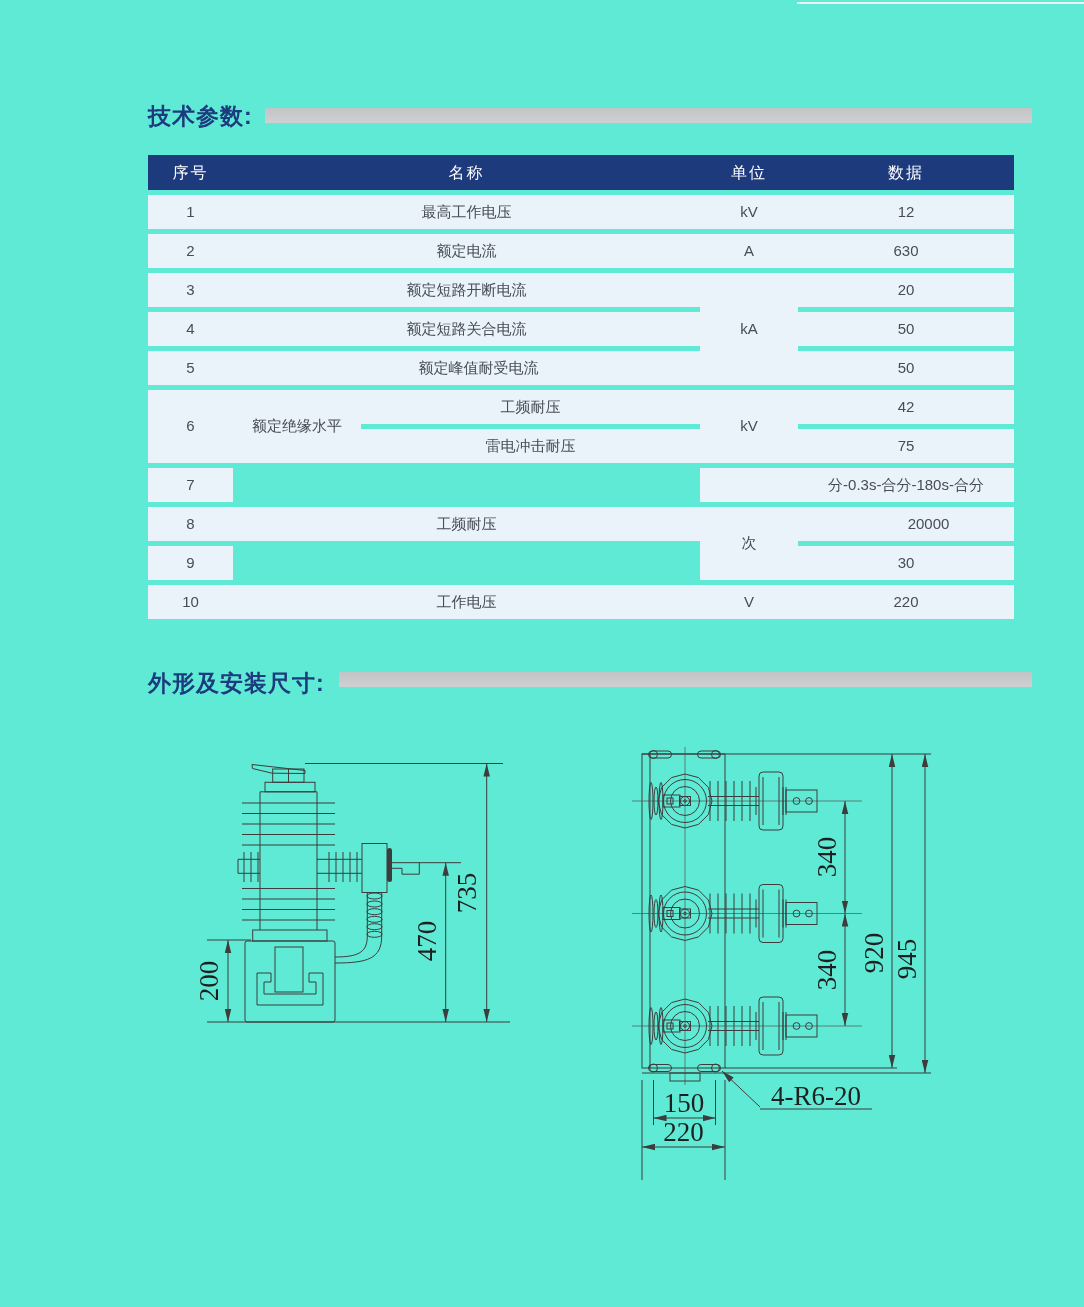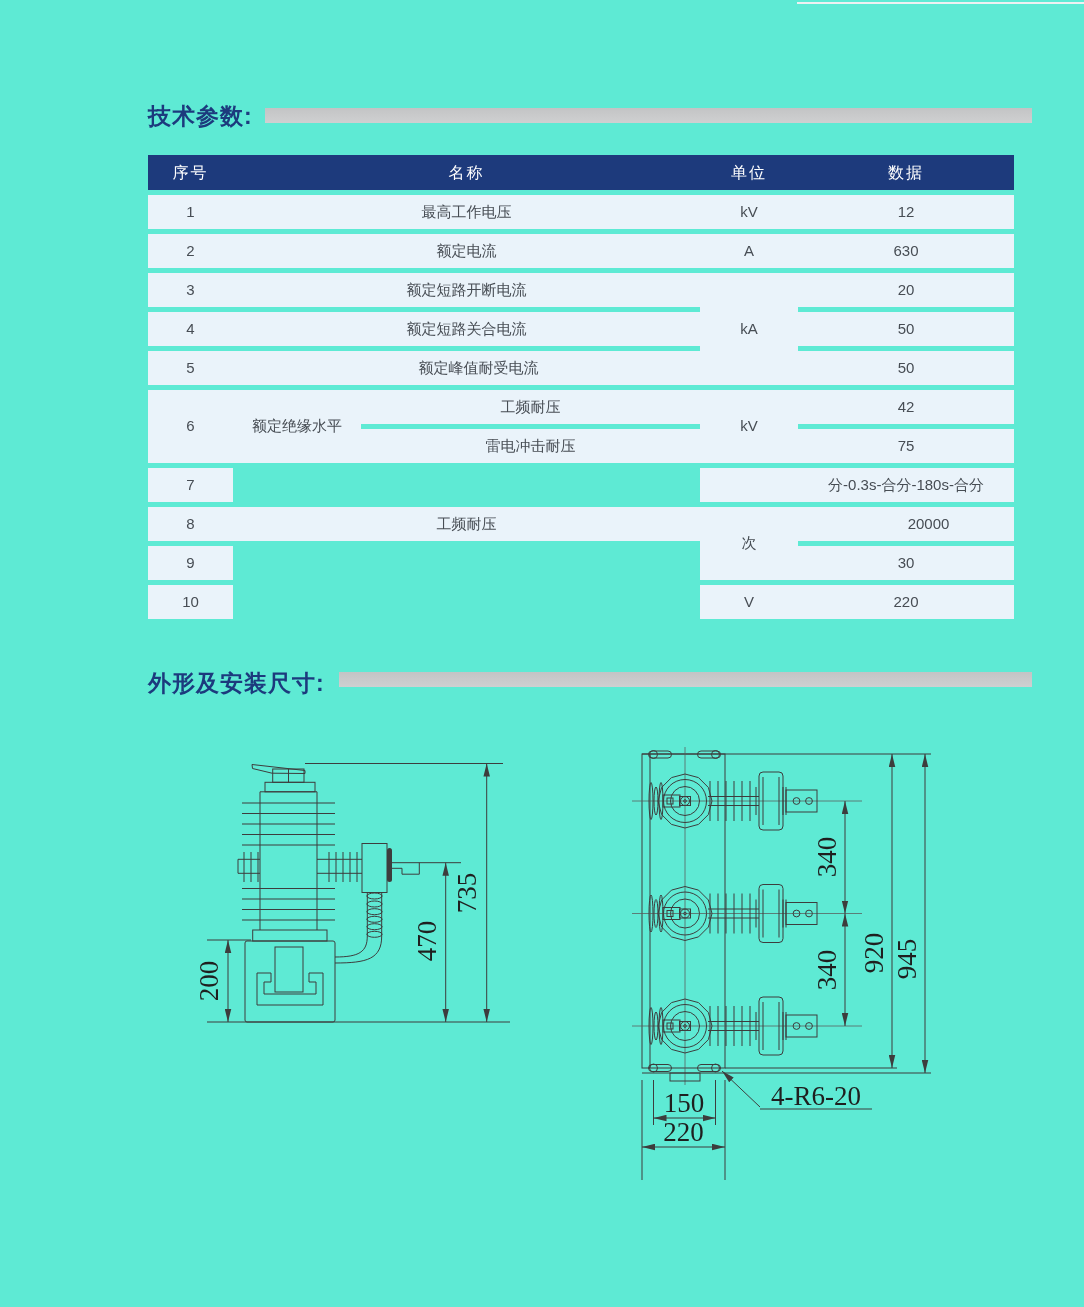--- a/index.html
+++ b/index.html
@@ -82,20 +82,21 @@
 
     <div class="cell" style="grid-area:10/1;">8</div>
     <div class="cell" style="grid-area:10/2/11/4;">工频耐压</div>
     <div class="cell" style="grid-area:10/4/12/5;">次</div>
     <div class="cell" style="grid-area:10/5;padding-left:45px;">20000</div>
 
     <div class="cell" style="grid-area:11/1;">9</div>
     <div class="cell" style="grid-area:11/5;">30</div>
 
     <div class="cell" style="grid-area:12/1;">10</div>
+    <div class="cell" style="grid-area:12/2/13/4;">工作电压</div>
     <div class="cell" style="grid-area:12/4;">V</div>
     <div class="cell" style="grid-area:12/5;">220</div>
   </div>
 
   <div class="sec-title" style="top:668px;">外形及安装尺寸:</div>
   <div class="sec-bar" id="bar2"></div>
 
   <svg id="side-view" class="drawing" width="360" height="330" viewBox="0 0 360 330">
     <defs>
       <marker id="arr" viewBox="0 0 12 6" refX="12" refY="3" markerWidth="13" markerHeight="7" orient="auto-start-reverse">

